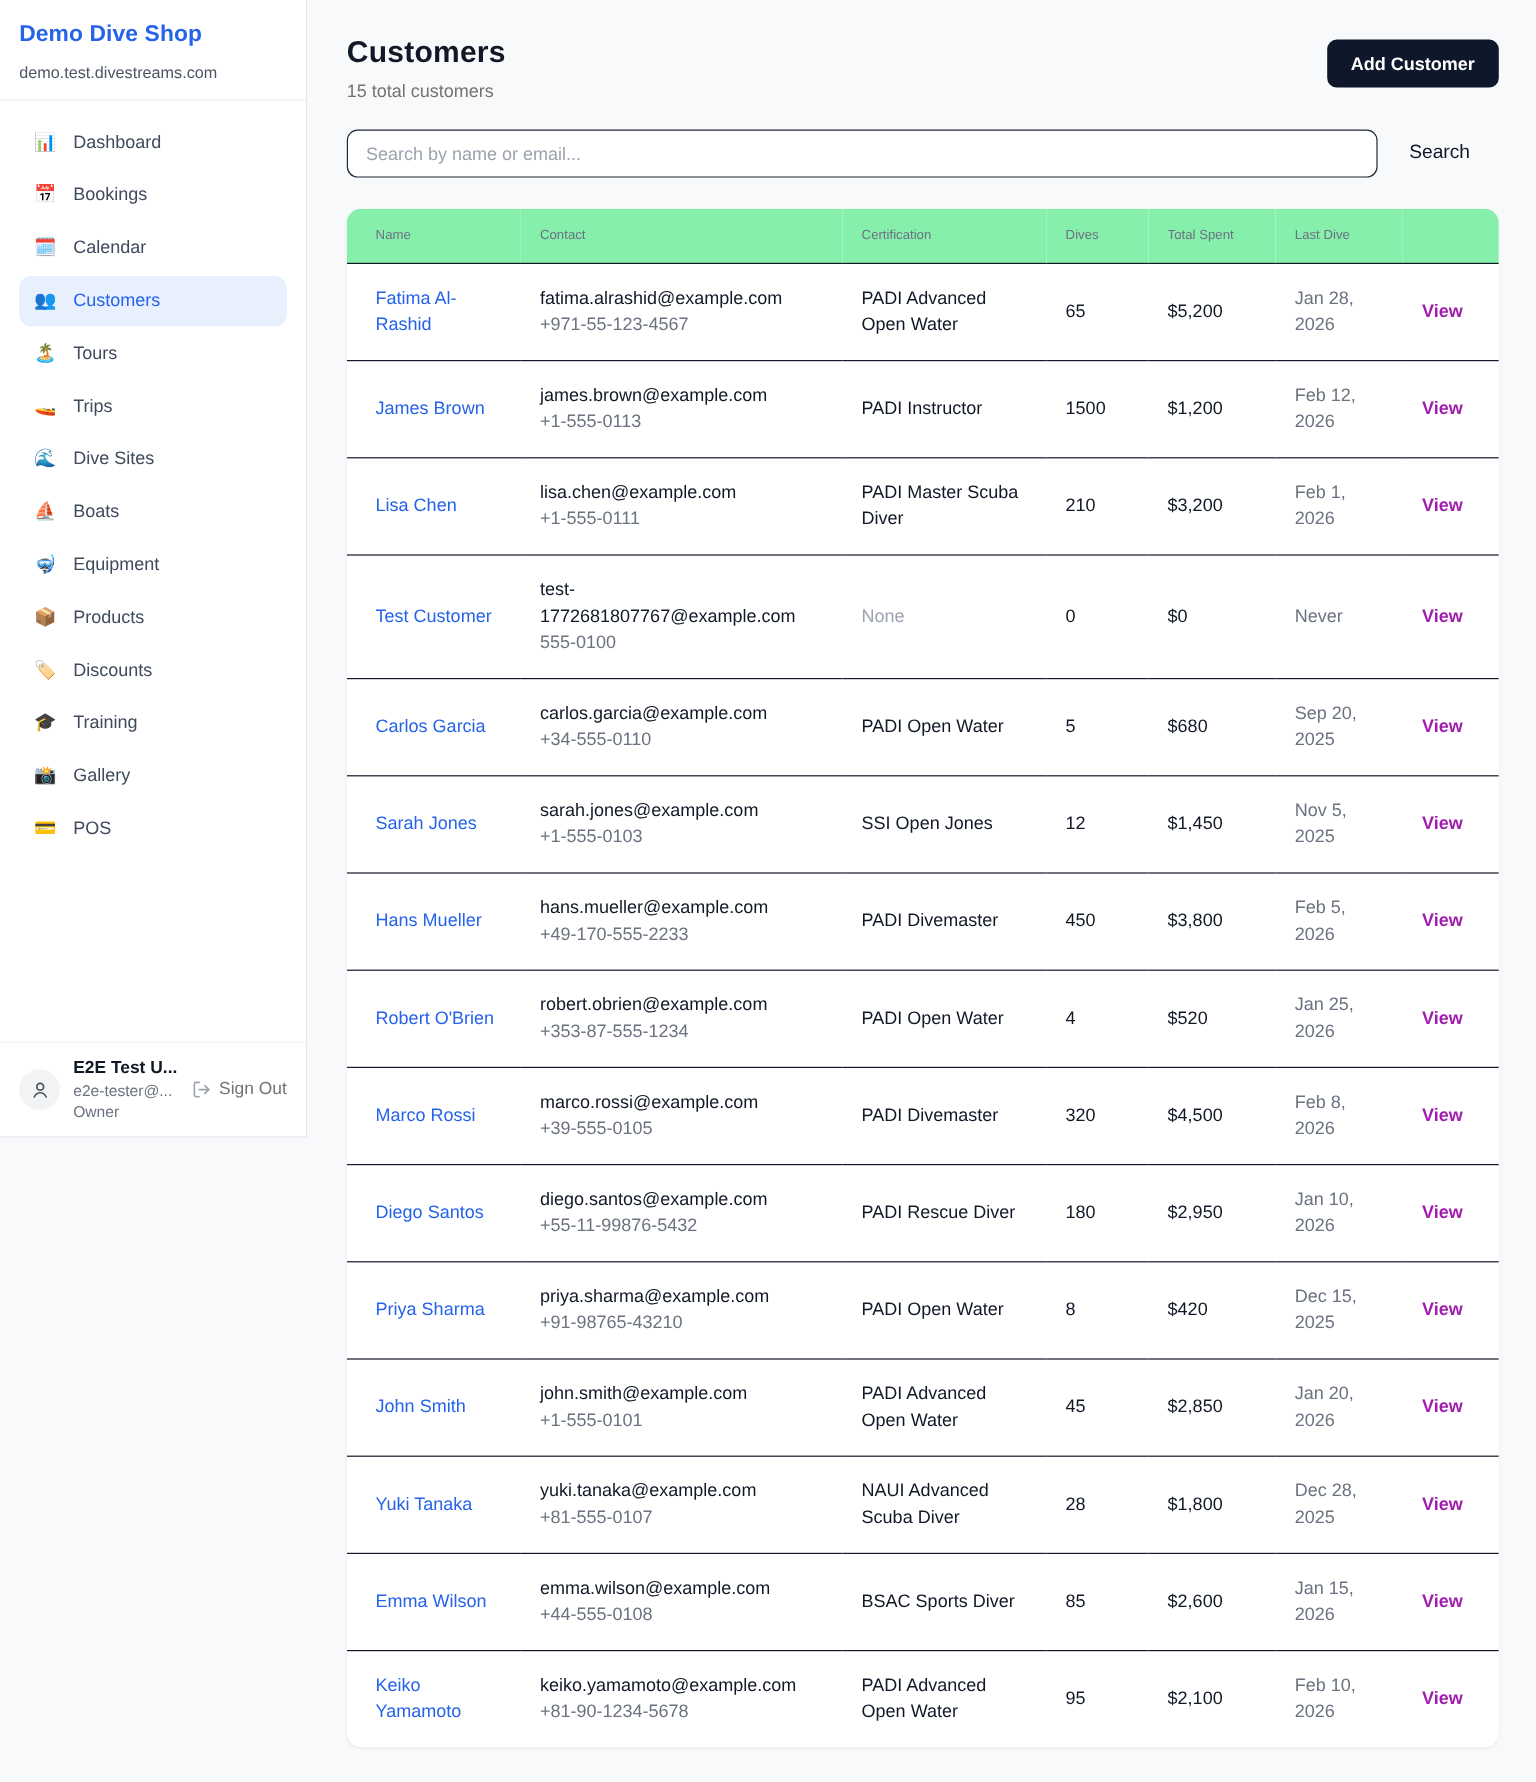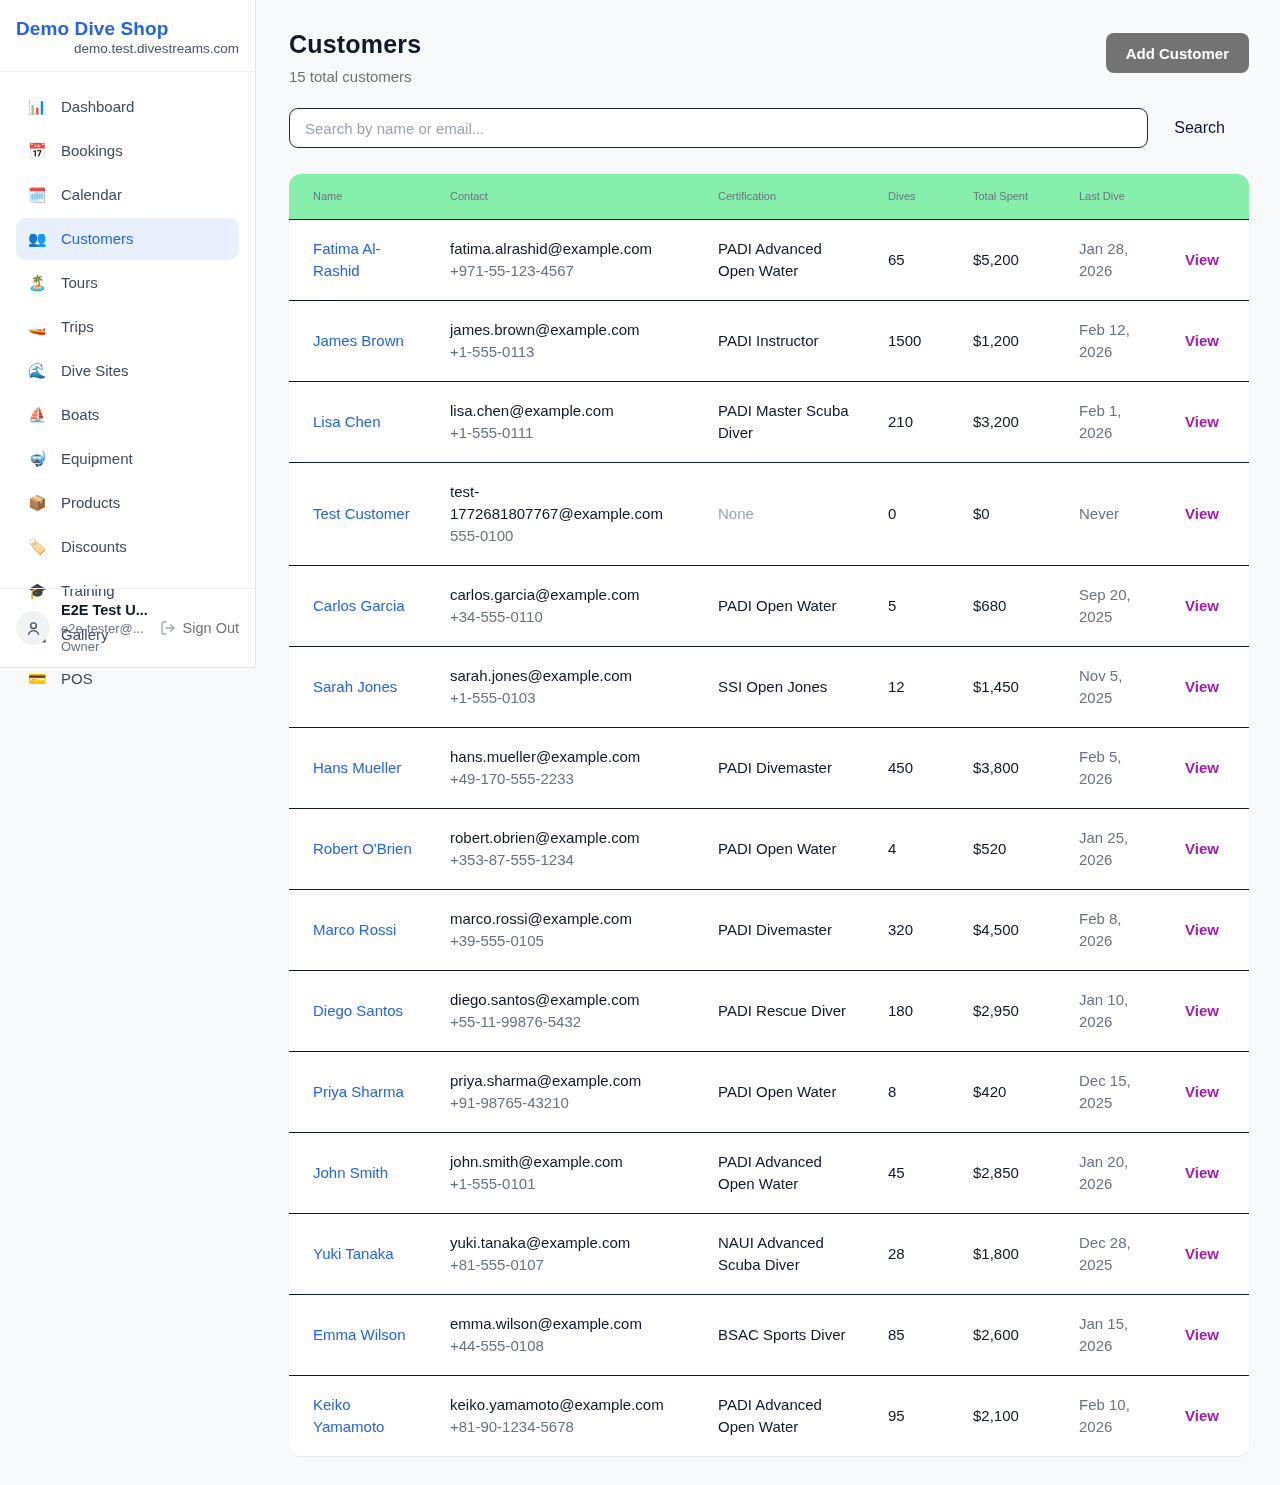--- a/index.html
+++ b/index.html
@@ -8,28 +8,28 @@
     font-family: "Liberation Sans", sans-serif;
     background: #f8f9fa;
     color: #111827;
     position: relative;
     overflow: hidden;
   }
 
   
   .sidebar {
     position: absolute; top: 0; left: 0;
-    width: 256px; height: 668px;
+    width: 256px; height: 948px;
     background: #ffffff;
     border-right: 1px solid #e5e7eb;
     border-bottom: 1px solid #e5e7eb;
   }
   .sidebar-header { padding: 18px 16px 15px 16px; border-bottom: 1px solid #edeff2; }
   .shop-title { color: #2563eb; font-size: 19px; font-weight: bold; letter-spacing: .1px; }
-  .shop-domain { color: #4b5563; font-size: 13.5px; margin-top: 1px; text-align: right; }
+  .shop-domain { color: #4b5563; font-size: 13.5px; margin-top: 13px; }
   .sidebar-nav { padding: 14px 16px 0 16px; }
   .nav-item {
     display: flex; align-items: center; gap: 13px;
     padding: 10px 12px; border-radius: 10px;
     color: #3f4a5c; font-size: 15px; margin-bottom: 2px;
     cursor: pointer; line-height: 22px;
   }
   .nav-item.active { background: #e8f0fe; color: #2563eb; }
   .nav-icon { width: 20px; text-align: center; font-size: 15px; flex: 0 0 20px; }
   .sidebar-footer {
@@ -54,21 +54,21 @@
     font-family: "Liberation Sans", sans-serif;
     flex: 0 0 auto;
   }
 
   
   .main { margin-left: 256px; padding: 30px 31px 0 33px; }
   .page-header { display: flex; justify-content: space-between; align-items: flex-start; }
   .page-title { font-size: 25px; font-weight: bold; color: #111827; letter-spacing: .2px; }
   .page-subtitle { font-size: 15px; color: #737373; margin-top: 9px; }
   .add-customer-btn {
-    background: #737373; color: #ffffff;
+    background: #0f172a; color: #ffffff;
     border: none; border-radius: 8px;
     padding: 0 20px; height: 40px; margin-top: 3px;
     font-size: 15px; font-weight: 600; cursor: pointer;
     font-family: "Liberation Sans", sans-serif;
   }
   .search-row { margin-top: 23px; display: flex; align-items: center; }
   .search-input {
     flex: 1; height: 40px;
     border: 1.5px solid #1f2937; border-radius: 9px;
     background: #ffffff; padding: 16px 15px;

